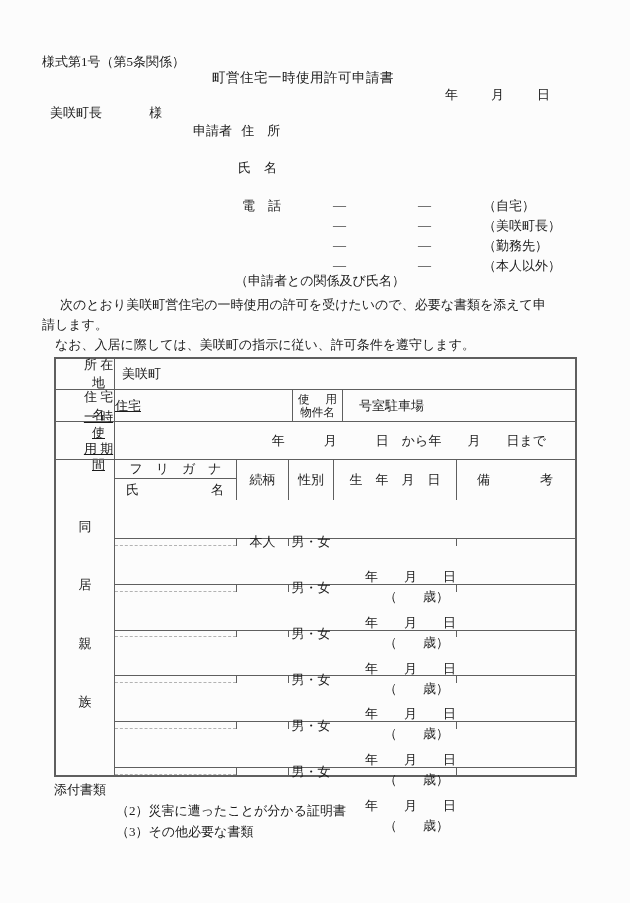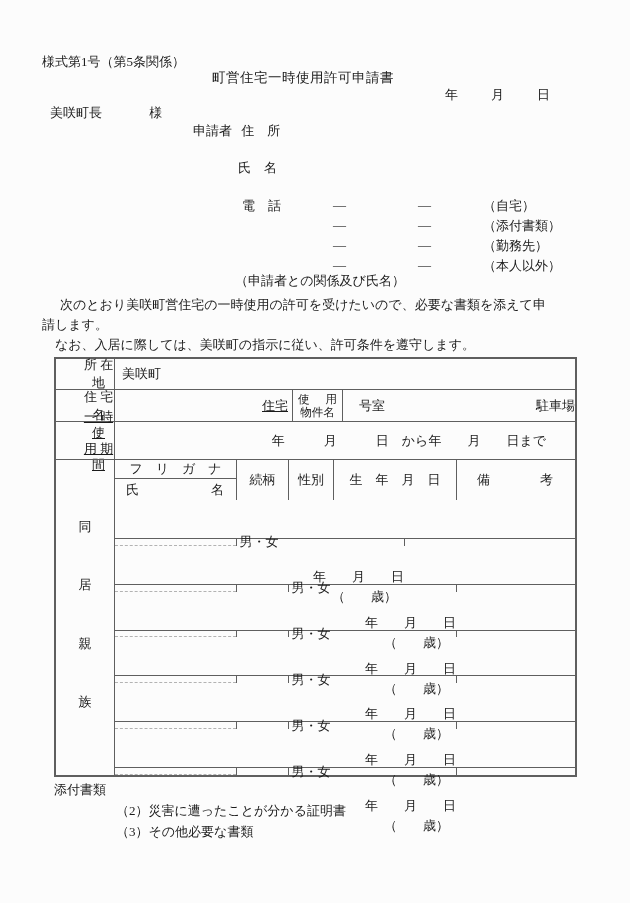--- a/index.html
+++ b/index.html
@@ -45,26 +45,26 @@
   .tr{display:flex;border-top:1px solid #5f5f5f;box-sizing:border-box;flex-shrink:0;}
   .tr.first{border-top:none;}
   .tc{box-sizing:border-box;border-left:1px solid #5f5f5f;display:flex;align-items:center;flex-shrink:0;}
   .tc.first{border-left:none;}
   .w-a{width:58px;padding-left:27px;}
   .label-a{justify-content:center;text-align:center;}
   .row-location{height:30px;}
   .row-housing{height:32px;}
   .row-period{height:38px;}
   .loc-value{flex:1;padding-left:7px;}
-  .cell-bname{width:178px;justify-content:flex-end;padding-right:4px;text-decoration:underline;}
+  .cell-bname{width:178px;justify-content:flex-start;padding-right:4px;text-decoration:underline;}
   .cell-prop{width:50px;flex-direction:column;justify-content:center;font-size:11.5px;line-height:13px;text-align:center;}
   .cell-prop .spread{width:100%;box-sizing:border-box;display:flex;justify-content:space-between;padding:0 5px;}
-  .cell-room{flex:1;justify-content:space-between;}
+  .cell-room{flex:1;}
   .room-label{margin-left:16px;}
-  .parking-label{margin-left:78px;}
+  .parking-label{}
   .two-line{flex-direction:column;justify-content:center;line-height:16px;text-decoration:underline;}
   .cell-period{flex:1;justify-content:flex-end;padding:0 29px 0 76px;}
 
   .t-bottom{display:flex;border-top:1px solid #5f5f5f;flex:1;min-height:0;}
   .col-hh{width:58px;box-sizing:border-box;display:flex;flex-direction:column;justify-content:space-between;align-items:center;padding:58px 0 64px 0;}
   .col-rest{flex:1;display:flex;flex-direction:column;border-left:1px solid #5f5f5f;min-width:0;gap:38px;}
   .h-row{display:flex;height:40px;flex-shrink:0;}
   .m-row{display:flex;flex:1;border-top:1px solid #5f5f5f;min-height:0;}
   .w-b{width:121px;}
   .w-c{width:52px;}
@@ -117,21 +117,21 @@
 
   <div class="abs phone-block-row" style="top:197px;">
     <span class="phone-label">電　話</span>
     <span class="dash1">―</span>
     <span class="dash2">―</span>
     <span class="phone-type">（自宅）</span>
   </div>
   <div class="abs phone-block-row" style="top:217px;">
     <span class="dash1">―</span>
     <span class="dash2">―</span>
-    <span class="phone-type">（添付書類）</span>
+    <span class="phone-type">（美咲町長）</span>
   </div>
   <div class="abs phone-block-row" style="top:237px;">
     <span class="dash1">―</span>
     <span class="dash2">―</span>
     <span class="phone-type">（勤務先）</span>
   </div>
   <div class="abs phone-block-row" style="top:257px;">
     <span class="dash1">―</span>
     <span class="dash2">―</span>
     <span class="phone-type">（本人以外）</span>
@@ -203,20 +203,21 @@
             <span>備</span>
             <span>考</span>
           </div>
         </div>
 
         <div class="m-row">
           <div class="mc w-b name-c">
             <div class="furi-sub"></div>
             <div class="name-sub"></div>
           </div>
+          <div class="mc w-c">本人</div>
           <div class="mc w-d">男・女</div>
           <div class="mc w-e date-c">
             <div>年　　月　　日</div>
             <div class="age-line">（　　歳）</div>
           </div>
           <div class="mc w-f"></div>
         </div>
 
         <div class="m-row">
           <div class="mc w-b name-c">

